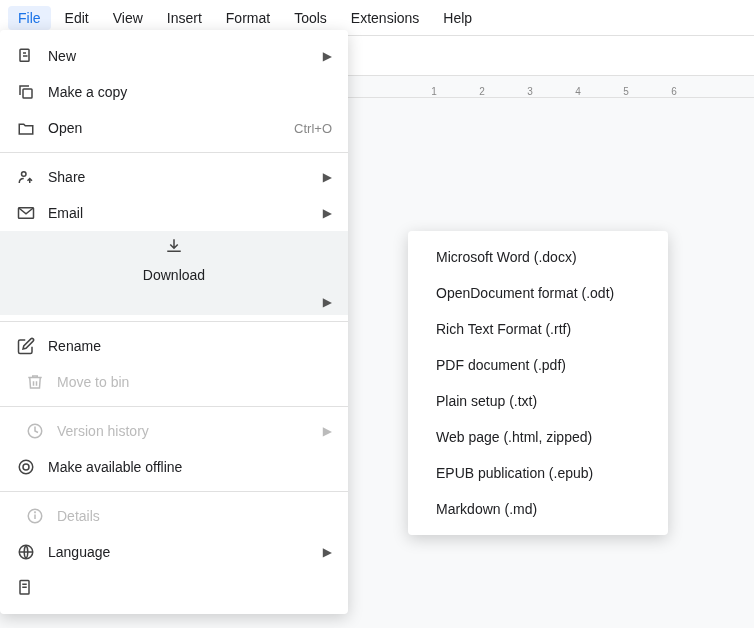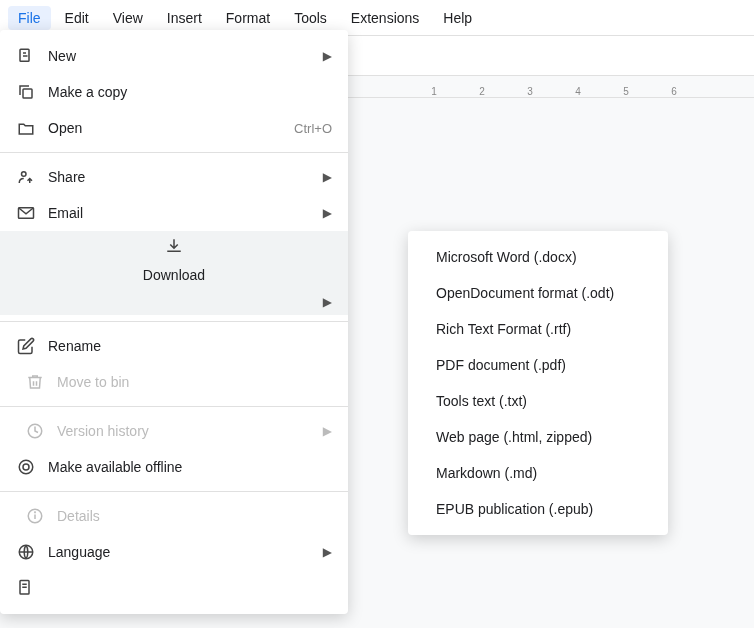--- a/index.html
+++ b/index.html
@@ -335,30 +335,30 @@
       <div class="submenu-item">
         <span>OpenDocument format (.odt)</span>
       </div>
       <div class="submenu-item">
         <span>Rich Text Format (.rtf)</span>
       </div>
       <div class="submenu-item">
         <span>PDF document (.pdf)</span>
       </div>
       <div class="submenu-item">
-        <span>Tools text (.txt)</span>
+        <span>Plain setup (.txt)</span>
       </div>
       <div class="submenu-item">
         <span>Web page (.html, zipped)</span>
       </div>
       <div class="submenu-item">
+        <span>EPUB publication (.epub)</span>
+      </div>
+      <div class="submenu-item">
         <span>Markdown (.md)</span>
-      </div>
-      <div class="submenu-item">
-        <span>EPUB publication (.epub)</span>
       </div>
     </div>
   </div>
 
   <div class="menu-divider"></div>
 
   <div class="menu-item">
     <span class="menu-item-icon">
       <svg width="18" height="18" viewBox="0 0 24 24" fill="none" stroke="#444" stroke-width="2">
           <path d="M11 4H4a2 2 0 00-2 2v14a2 2 0 002 2h14a2 2 0 002-2v-7"></path>

